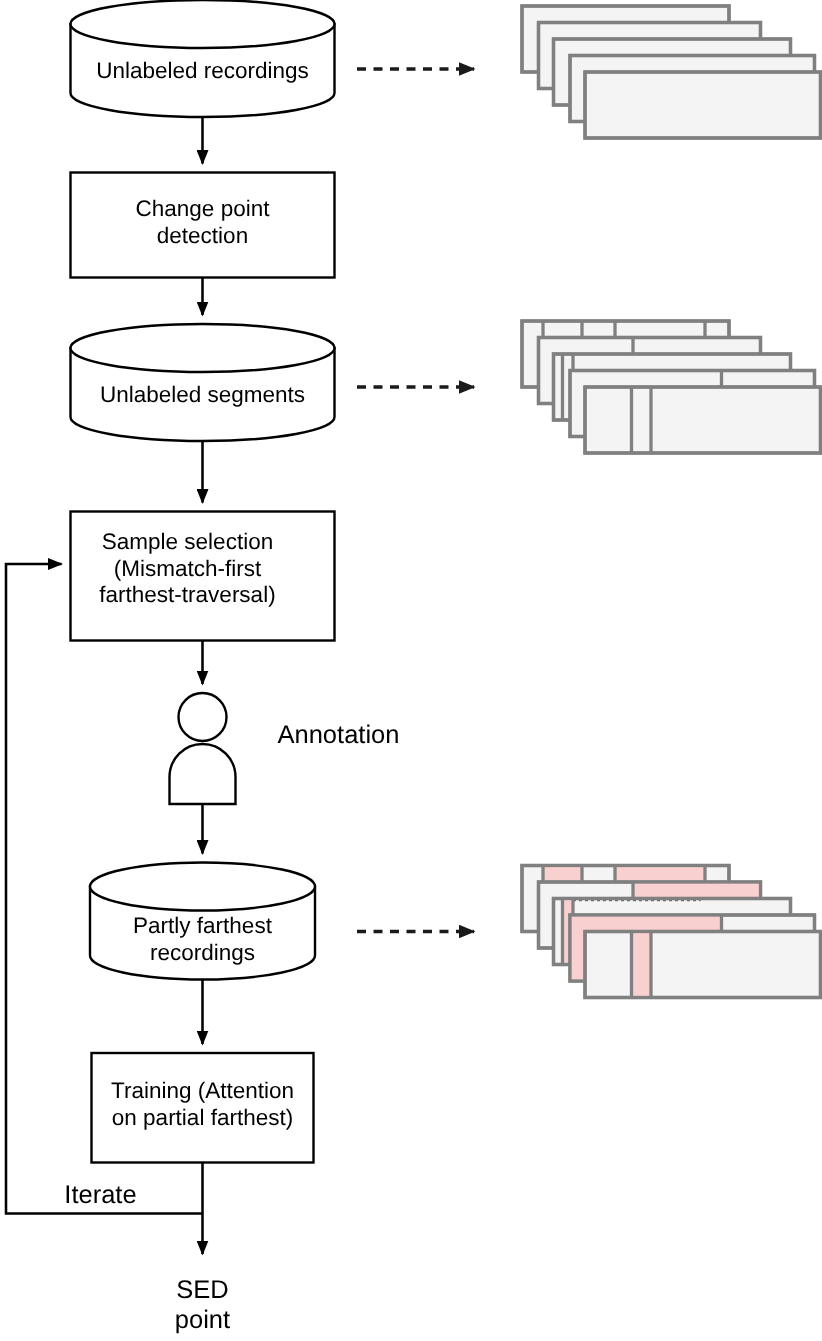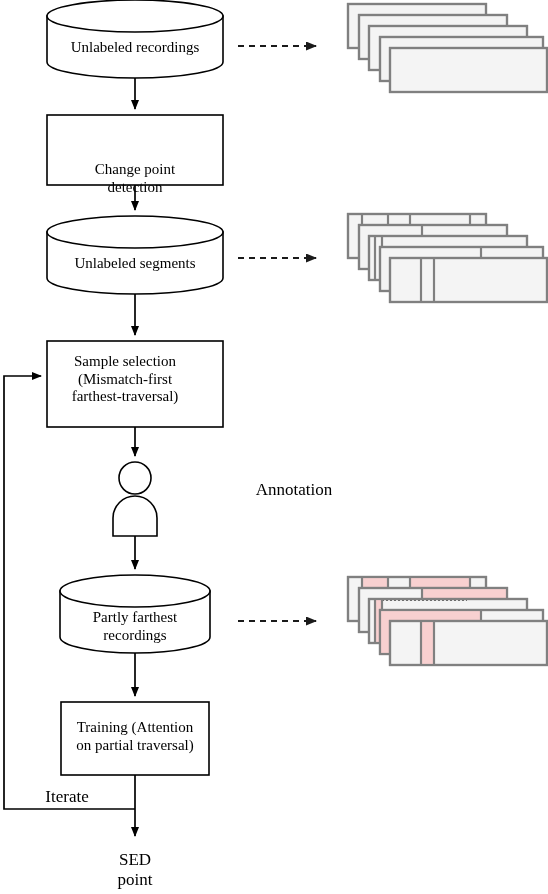--- a/index.html
+++ b/index.html
@@ -1,21 +1,21 @@
 <!DOCTYPE html>
 <html><head>
 <meta charset="utf-8">
 <style>
   html,body{margin:0;padding:0;background:#ffffff;}
   body{width:548px;height:894px;position:relative;overflow:hidden;
        font-family:"Liberation Sans","DejaVu Sans",sans-serif;
        -webkit-font-smoothing:antialiased;}
   #flow-canvas{position:absolute;left:0;top:0;width:548px;height:894px;}
   .lbl{position:absolute;text-align:center;color:#000;line-height:1.18;
-       white-space:pre;pointer-events:none;font-family:Liberation Serif, serif;}
+       white-space:pre;pointer-events:none;}
   .lbl-node{font-size:15px;}
   .lbl-side{font-size:17px;}
 </style>
 </head>
 <body>
 
 <svg id="flow-canvas" viewBox="0 0 548 894">
   <defs>
     <marker id="arrow" markerWidth="10" markerHeight="8" refX="9" refY="4" orient="auto" markerUnits="userSpaceOnUse">
       <path d="M0,0 L10,4 L0,8 z" fill="#000"></path>
@@ -161,33 +161,33 @@
           <line x1="421" y1="621" x2="421" y2="665" stroke="#808080" stroke-width="2.2"></line>
           <line x1="434" y1="621" x2="434" y2="665" stroke="#808080" stroke-width="2.2"></line>
           <rect x="390" y="621" width="157" height="44" fill="none" stroke="#808080" stroke-width="2.2"></rect>
         </g>
       </g>
     </g>
 </svg>
 
 <div class="lbl lbl-node" style="left:35px;top:39px;width:200px;">Unlabeled recordings</div>
 
-<div class="lbl lbl-node" style="left:47px;top:131px;width:176px;margin-top:30px;">Change point
+<div class="lbl lbl-node" style="left:47px;top:131px;width:176px;">Change point
 detection</div>
 
 <div class="lbl lbl-node" style="left:35px;top:255px;width:200px;">Unlabeled segments</div>
 
 <div class="lbl lbl-node" style="left:47px;top:353px;width:156px;">Sample selection
 (Mismatch-first
 farthest-traversal)</div>
 
-<div class="lbl lbl-side" style="left:185px;top:480px;width:160px;text-align:center;margin-left:29px;">Annotation</div>
+<div class="lbl lbl-side" style="left:185px;top:480px;width:160px;text-align:left;">Annotation</div>
 
 <div class="lbl lbl-node" style="left:50px;top:609px;width:170px;">Partly farthest
 recordings</div>
 
 <div class="lbl lbl-node" style="left:57px;top:719px;width:156px;">Training (Attention
-on partial traversal)</div>
+on partial farthest)</div>
 
 <div class="lbl lbl-side" style="left:12px;top:787px;width:110px;text-align:center;">Iterate</div>
 
 <div class="lbl lbl-side" style="left:55px;top:850px;width:160px;">SED
 point</div>
 
 </body></html>

